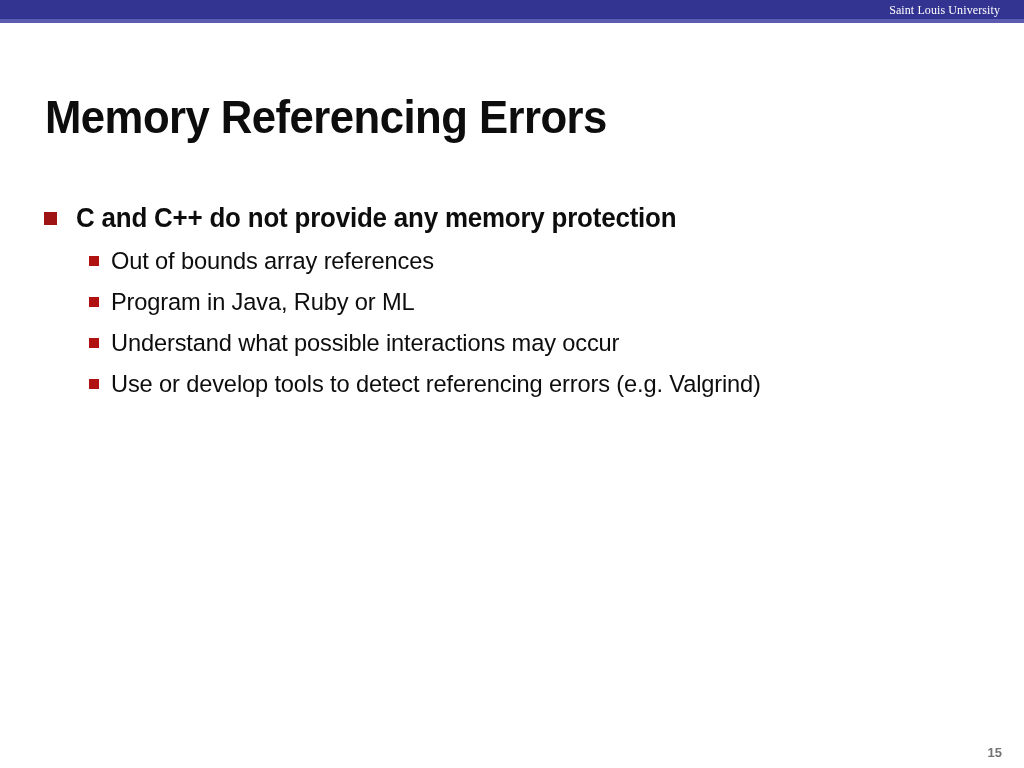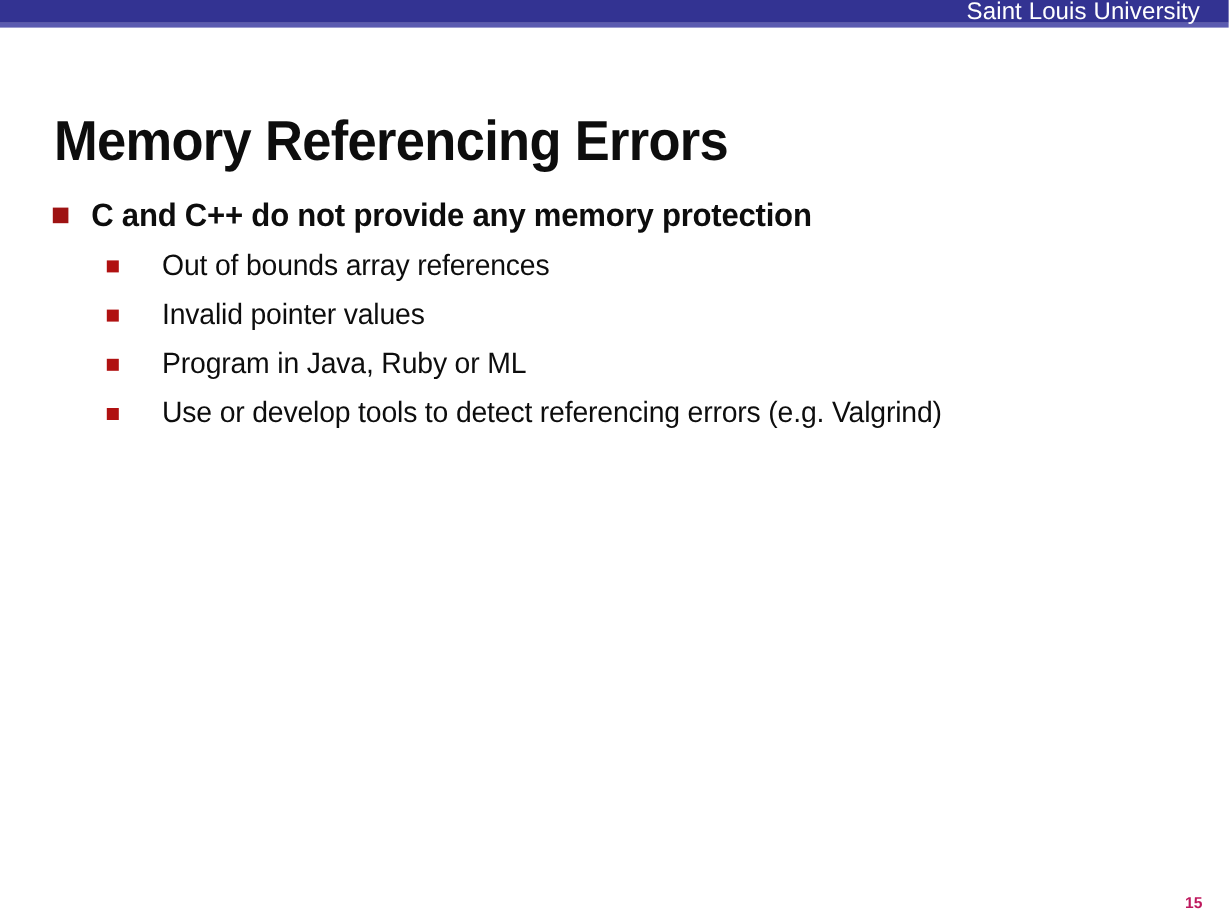--- a/index.html
+++ b/index.html
@@ -30,23 +30,23 @@
     left: 0;
     width: 1024px;
     height: 4px;
     background: #5b5bb0;
   }
   .header-title {
     position: absolute;
     top: 1px;
     right: 24px;
     color: #ffffff;
-    font-size: 20px;
+    font-size: 12px;
     line-height: 18px;
-    font-family: Liberation Sans, sans-serif;
+    font-family: Liberation Serif, serif;
     letter-spacing: 0.1px;
     white-space: nowrap;
   }
 
   
   .slide-title {
     position: absolute;
     left: 45px;
     top: 58px;
     font-size: 47px;
@@ -78,41 +78,41 @@
   .bullet-text {
     display: block;
     color: #0d0d0d;
     font-family: "Liberation Sans", sans-serif;
     transform-origin: left top;
   }
 
   
   .lvl1 {
     height: 44px;
+    margin-top: 39px;
   }
   .lvl1 .bullet-marker {
     left: 44px;
     top: 13px;
     width: 13px;
     height: 13px;
     background: #9e1313;
   }
   .lvl1 .bullet-text {
     margin-left: 76px;
     font-size: 27px;
     font-weight: bold;
     line-height: 38px;
     letter-spacing: -0.2px;
     transform: scaleX(0.96);
   }
 
   
   .lvl2 {
     height: 41px;
-    padding-left: 24px;
   }
   .lvl2 .bullet-marker {
     left: 89px;
     top: 13px;
     width: 10px;
     height: 10px;
     background: #b01111;
   }
   .lvl2 .bullet-text {
     margin-left: 111px;
@@ -143,21 +143,21 @@
     transform: scaleX(0.965);
   }
 
   
   .page-number {
     position: absolute;
     right: 22px;
     bottom: 8px;
     font-size: 13px;
     font-weight: bold;
-    color: #be185d;
+    color: #737373;
     font-family: "Liberation Sans", sans-serif;
     margin-top: 12px;
   }
 </style>
 </head>
 <body>
 
 <div class="header-band"></div>
 <div class="header-underline"></div>
 <div class="header-title">Saint Louis University</div>
@@ -168,25 +168,25 @@
     <div class="bullet-row lvl1">
       <span class="bullet-marker"></span>
       <span class="bullet-text">C and C++ do not provide any memory protection</span>
     </div>
     <div class="bullet-row lvl2">
       <span class="bullet-marker"></span>
       <span class="bullet-text">Out of bounds array references</span>
     </div>
     <div class="bullet-row lvl2">
       <span class="bullet-marker"></span>
-      <span class="bullet-text">Invalid pointer values</span>
+      <span class="bullet-text">Program in Java, Ruby or ML</span>
     </div>
     <div class="bullet-row lvl2">
       <span class="bullet-marker"></span>
-      <span class="bullet-text">Program in Java, Ruby or ML</span>
+      <span class="bullet-text">Understand what possible interactions may occur</span>
     </div>
     <div class="bullet-row lvl2">
       <span class="bullet-marker"></span>
       <span class="bullet-text">Use or develop tools to detect referencing errors (e.g. Valgrind)</span>
     </div>
   </div>
 
 <div class="page-number">15</div>
 
 </body></html>

